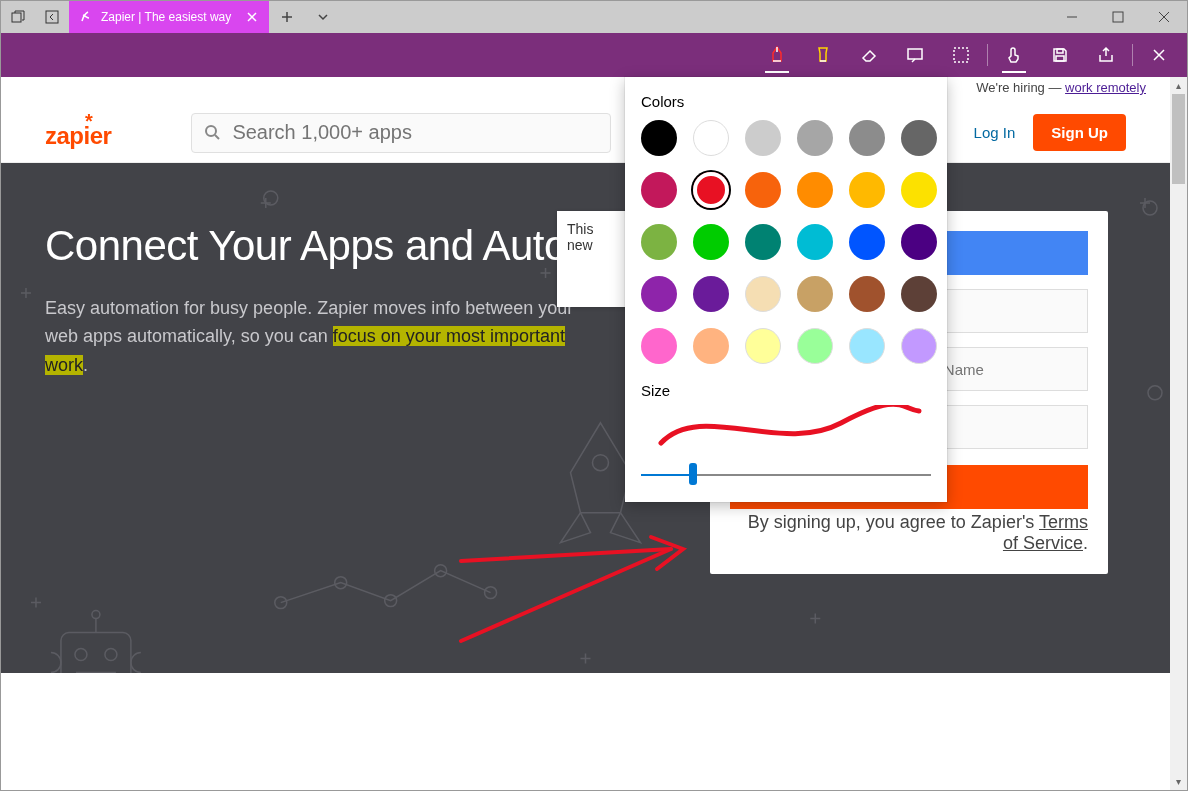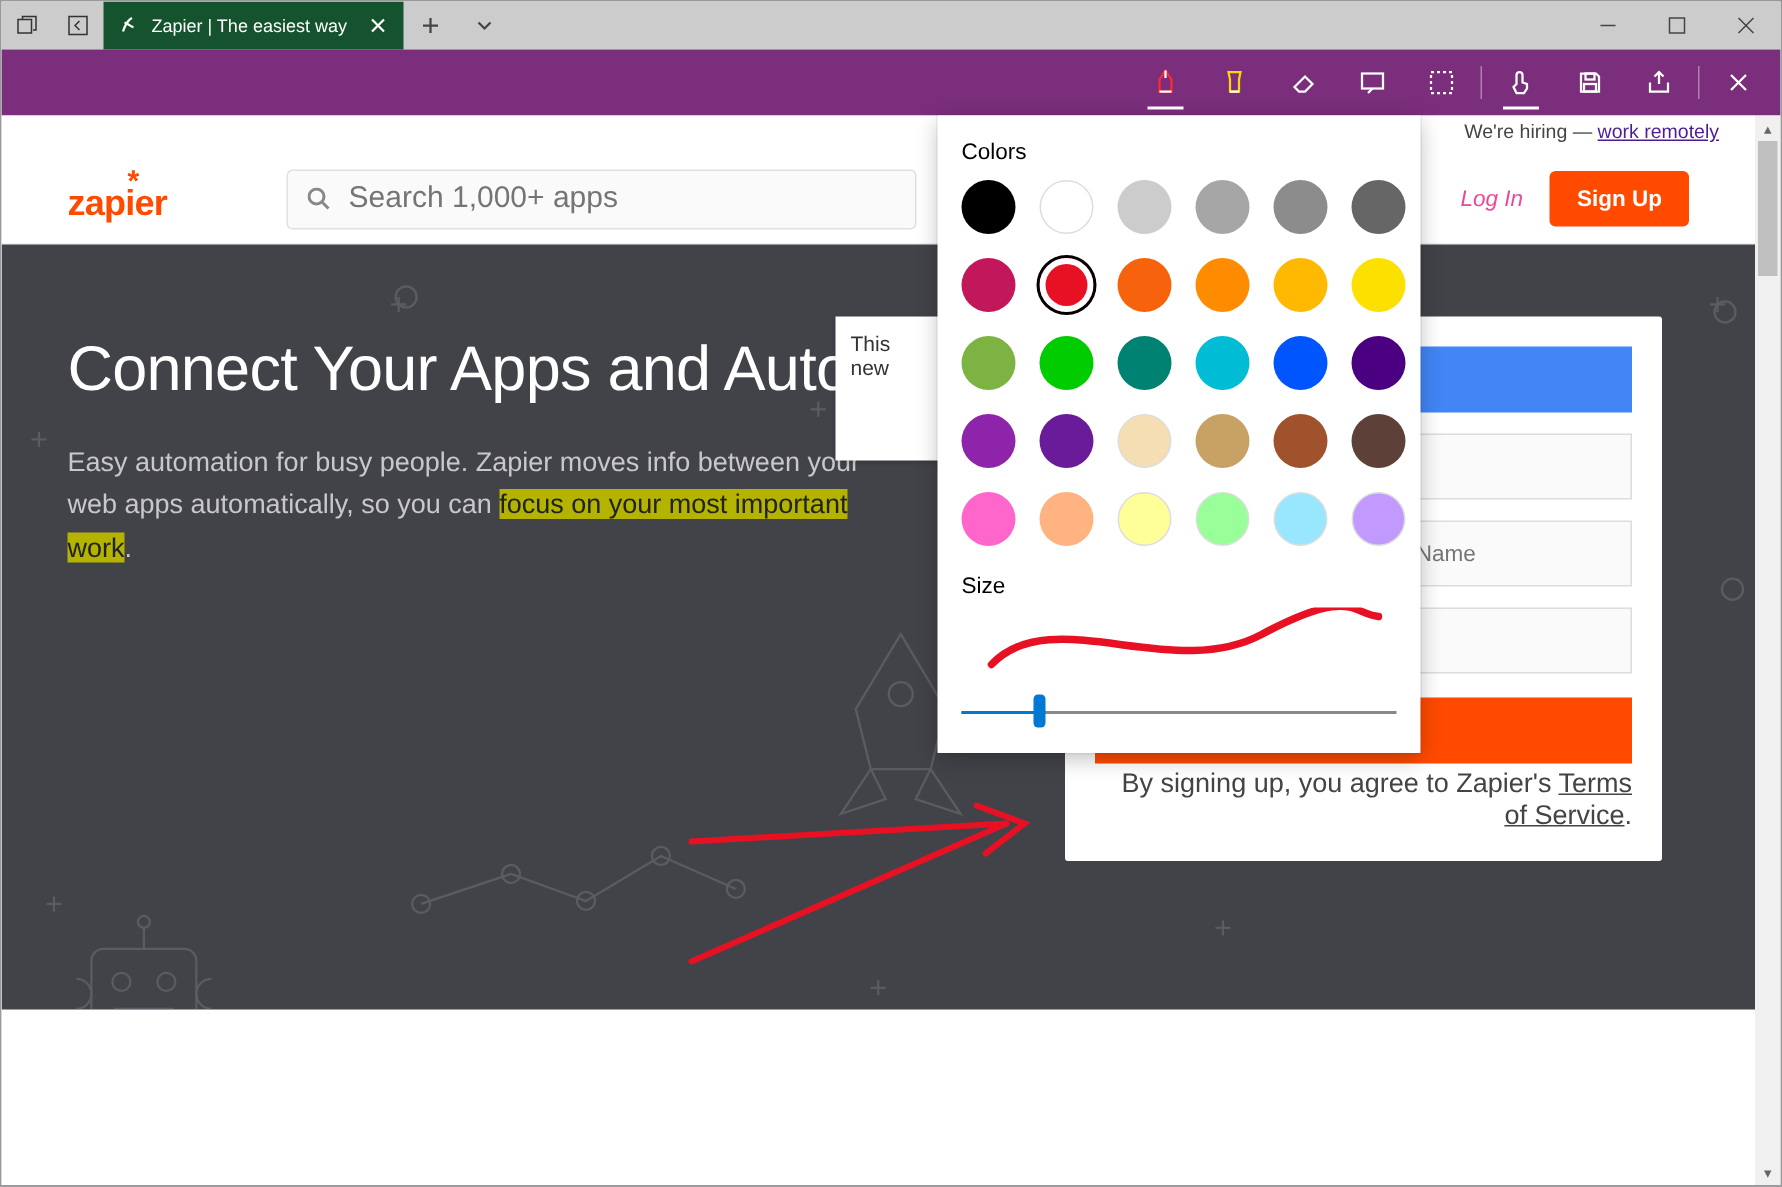--- a/index.html
+++ b/index.html
@@ -1,21 +1,21 @@
 <!DOCTYPE html>
 <html><head>
 <meta charset="utf-8">
 <style>
   * { box-sizing: border-box; margin: 0; padding: 0; }
   body { font-family: "Segoe UI", sans-serif; font-size: 14px; background: #fff; width: 1188px; height: 791px; overflow: hidden; position: relative; border: 1px solid #999; }
 
   
   .titlebar { height: 32px; background: #ccc; display: flex; align-items: stretch; }
   .titlebar .left-btn { width: 34px; display: flex; align-items: center; justify-content: center; color: #333; }
-  .tab { background: #14532d; color: #fff; display: flex; align-items: center; padding: 0 10px; width: 200px; gap: 8px; }
+  .tab { background: #d946ef; color: #fff; display: flex; align-items: center; padding: 0 10px; width: 200px; gap: 8px; }
   .tab .fav { width: 14px; height: 14px; color: #fff; }
   .tab .title { flex: 1; font-size: 12px; white-space: nowrap; overflow: hidden; text-overflow: clip; }
   .tab .close { width: 14px; height: 14px; }
   .newtab, .tabmenu { width: 36px; display: flex; align-items: center; justify-content: center; color: #444; }
   .win-controls { margin-left: auto; display: flex; }
   .win-controls div { width: 46px; display: flex; align-items: center; justify-content: center; color: #444; }
 
   
   .toolbar { height: 44px; background: #7b2e7b; display: flex; align-items: center; justify-content: flex-end; padding-right: 8px; gap: 6px; }
   .toolbar .tbtn { width: 40px; height: 36px; display: flex; align-items: center; justify-content: center; color: #fff; position: relative; }
@@ -26,21 +26,21 @@
   .page { position: absolute; top: 76px; left: 0; right: 17px; bottom: 0; overflow: hidden; background: #fff; }
   .hiring-bar { height: 26px; text-align: right; padding: 3px 24px; font-size: 13px; color: #444; }
   .hiring-bar a { color: #4c1d95; text-decoration: underline; text-align: right; }
   .page-header { height: 60px; display: flex; align-items: center; padding: 0 44px; gap: 80px; border-bottom: 1px solid #eee; }
   .logo { font-size: 24px; font-weight: bold; color: #ff4a00; letter-spacing: -0.5px; position: relative; padding-top: 6px; }
   .logo::before { content: "*"; position: absolute; top: -6px; left: 40px; font-size: 20px; }
   .search-wrap { flex: 0 0 420px; position: relative; }
   .search-wrap input { width: 100%; height: 40px; border: 1px solid #e0e0e0; border-radius: 4px; padding: 0 12px 0 40px; font-size: 20px; background: #fafafa; }
   .search-wrap .icon { position: absolute; left: 14px; top: 12px; color: #888; }
   .header-right { margin-left: auto; display: flex; align-items: center; gap: 18px; }
-  .login { color: #ec4899; font-size: 15px; font-style: italic; }
+  .login { color: #0369a1; font-size: 15px; }
   .signup-btn { background: #ff4a00; color: #fff; border-radius: 4px; padding: 10px 18px; font-weight: bold; border: none; font-size: 15px; }
 
   .hero { height: 510px; background: #424348; color: #fff; position: relative; padding: 56px 44px; }
   .hero-pattern { position: absolute; inset: 0; opacity: 0.35; }
   .hero h1 { font-size: 42px; font-weight: 400; line-height: 1.3; letter-spacing: -0.5px; position: relative; }
   .hero p.sub { font-size: 18px; color: #c8c8cc; margin-top: 20px; max-width: 540px; line-height: 1.6; position: relative; }
   .hero p.sub .hl { background: #b4b400; color: #222; }
 
   .signup-card { position: absolute; right: 62px; top: 48px; width: 398px; background: #fff; color: #333; padding: 20px; border-radius: 2px; }
   .google-btn { width: 100%; height: 44px; background: #4285f4; color: #fff; border: none; font-size: 15px; display: flex; align-items: center; justify-content: center; }

